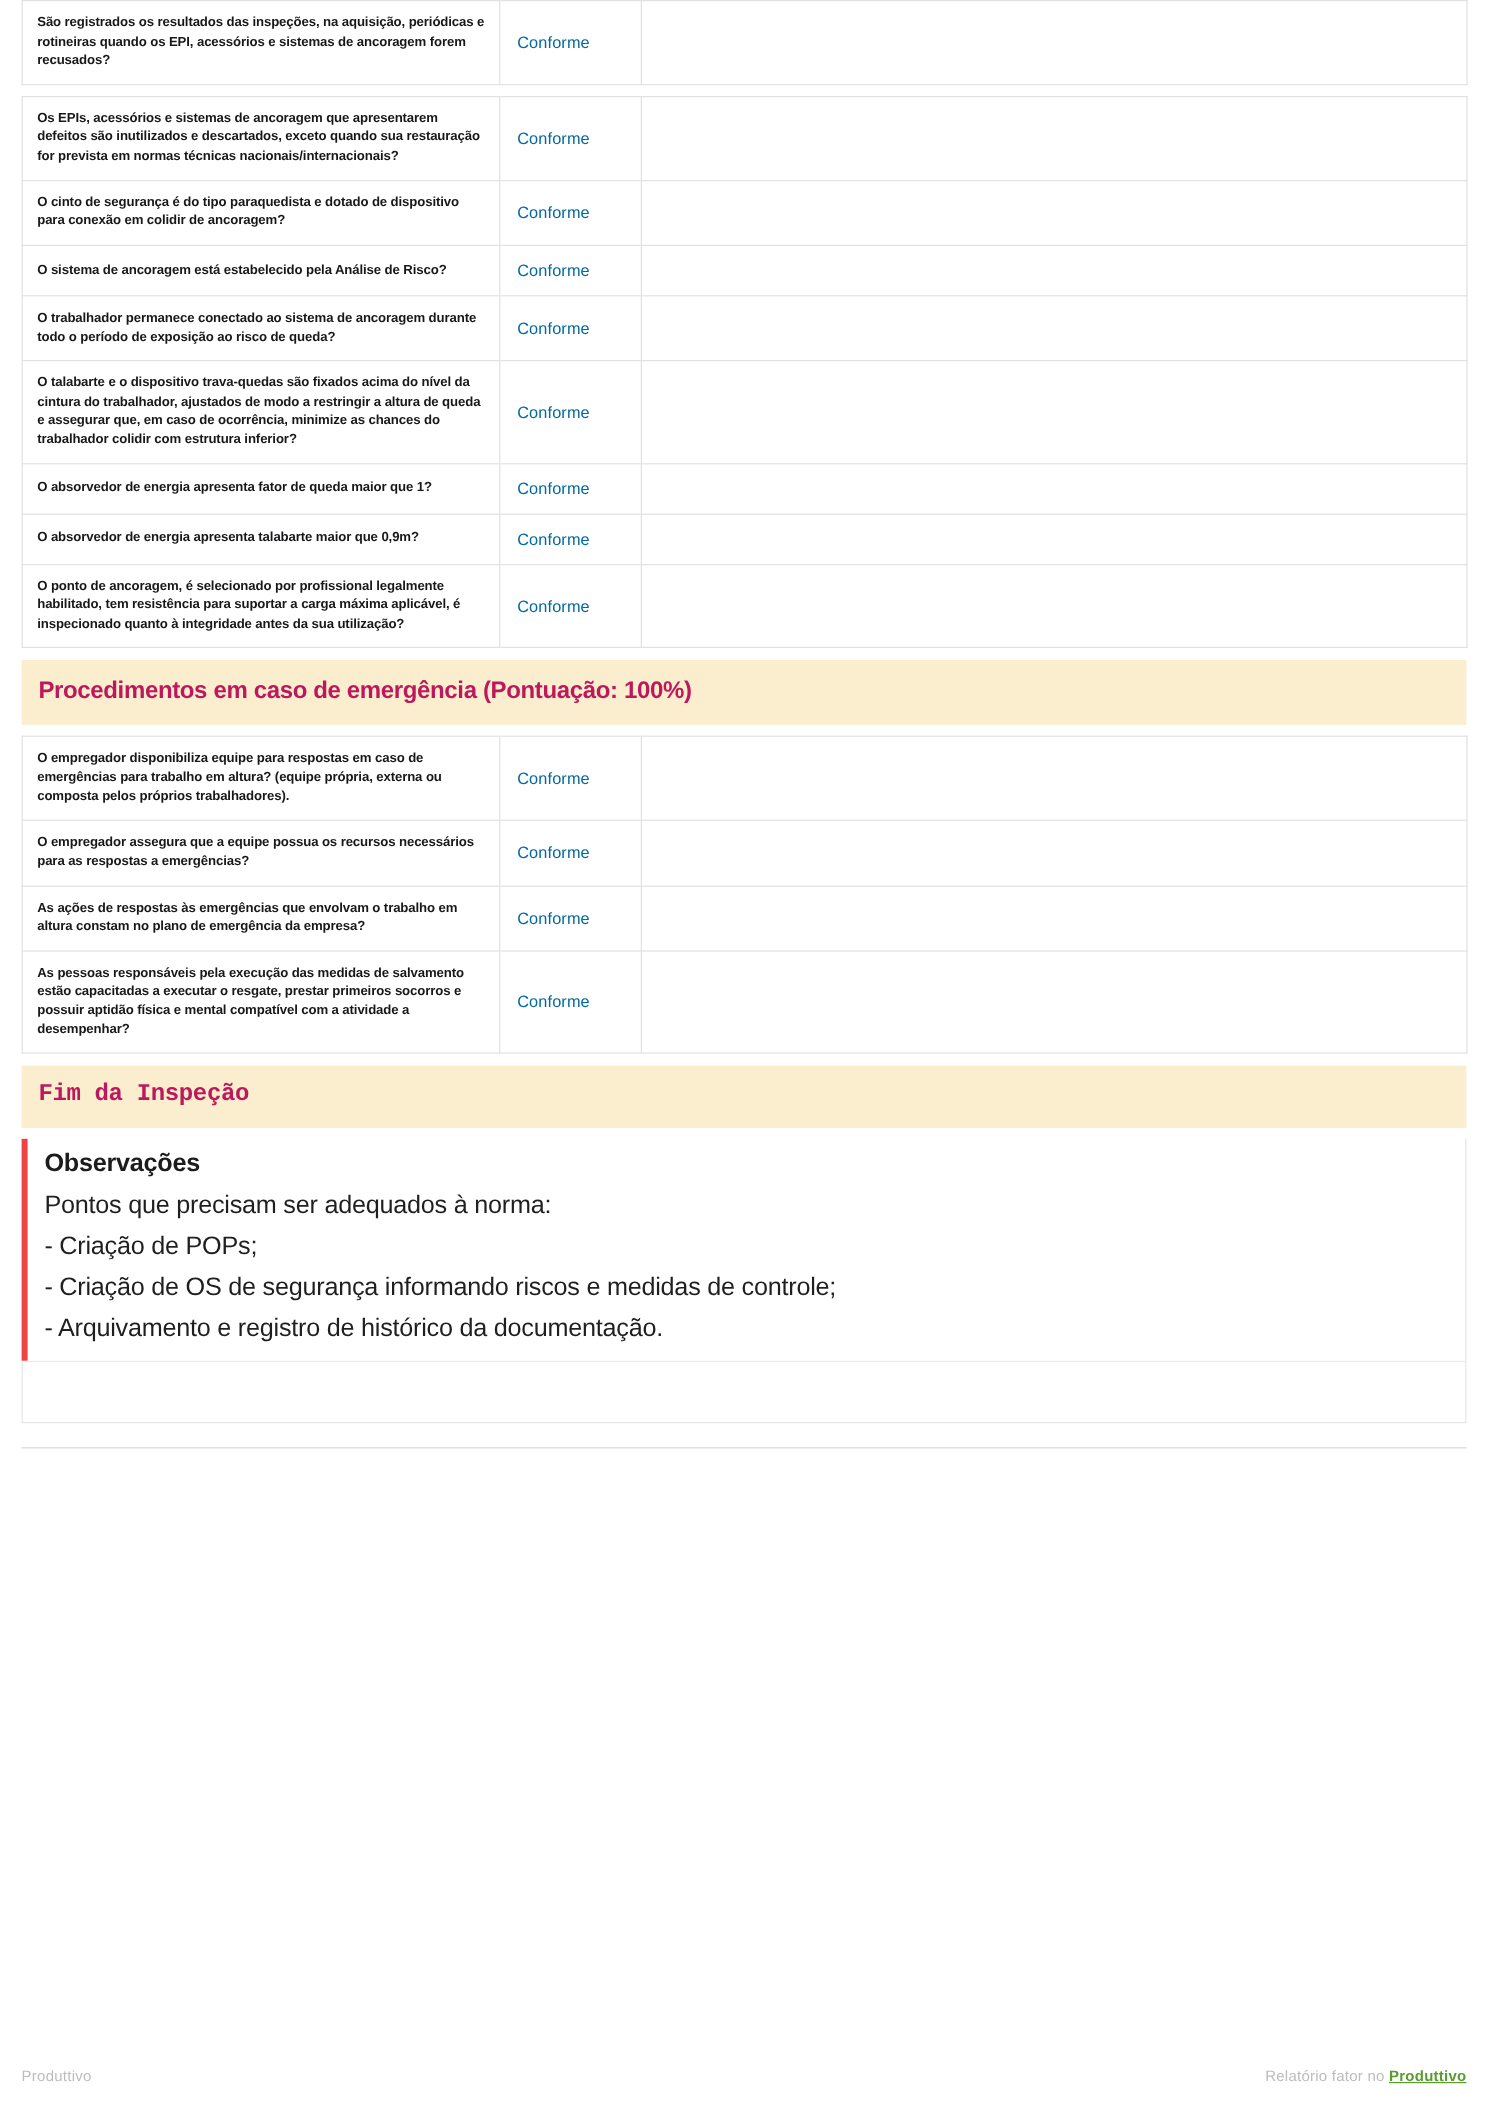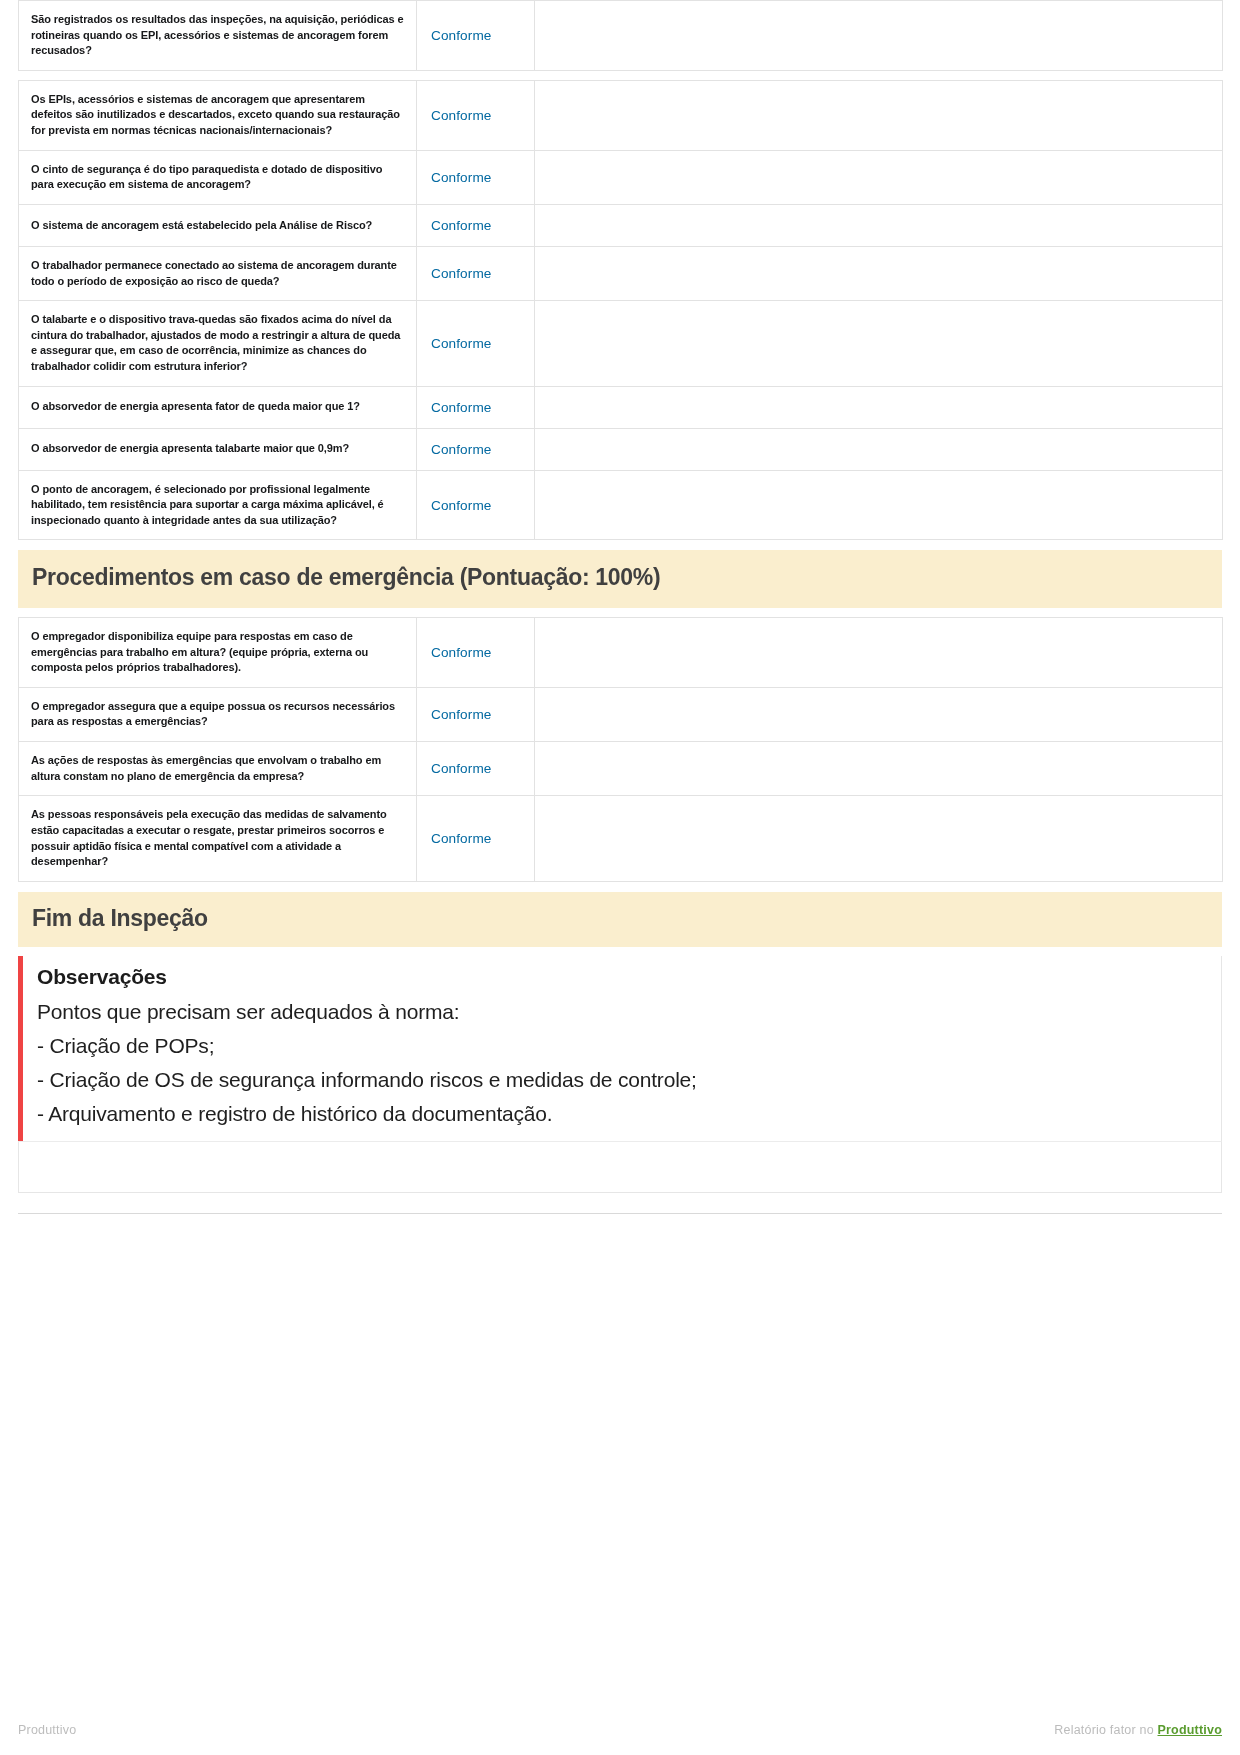--- a/index.html
+++ b/index.html
@@ -70,28 +70,29 @@
 
   
   .section-banner {
     background: #faeece;
     width: 1204px;
     box-sizing: border-box;
     padding: 14px 14px 16px 14px;
     margin: 10px 0 9px 0;
   }
   .section-banner .banner-title {
-    font-size: 23px;
+    font-size: 20px;
     font-weight: bold;
-    color: #404040;
+    color: #be185d;
     line-height: 1.2;
     letter-spacing: -0.3px;
   }
   .section-banner.small-banner {
     padding: 13px 16px 15px 14px;
+    font-family: Liberation Mono, monospace;
   }
 
   
   .observations {
     width: 1204px;
     box-sizing: border-box;
     border-left: 5px solid #ef4444;
     border-right: 1px solid #e6e6e6;
     padding: 6px 14px 10px 14px;
   }
@@ -182,21 +183,21 @@
         <td class="cell-answer">
           <div class="a-text">Conforme</div>
         </td>
         <td class="cell-notes">
           <div class="a-text"></div>
         </td>
       </tr>
 
       <tr>
         <td class="cell-question">
-          <div class="q-text">O cinto de segurança é do tipo paraquedista e dotado de dispositivo para execução em sistema de ancoragem?</div>
+          <div class="q-text">O cinto de segurança é do tipo paraquedista e dotado de dispositivo para conexão em colidir de ancoragem?</div>
         </td>
         <td class="cell-answer">
           <div class="a-text">Conforme</div>
         </td>
         <td class="cell-notes">
           <div class="a-text"></div>
         </td>
       </tr>
 
       <tr>

